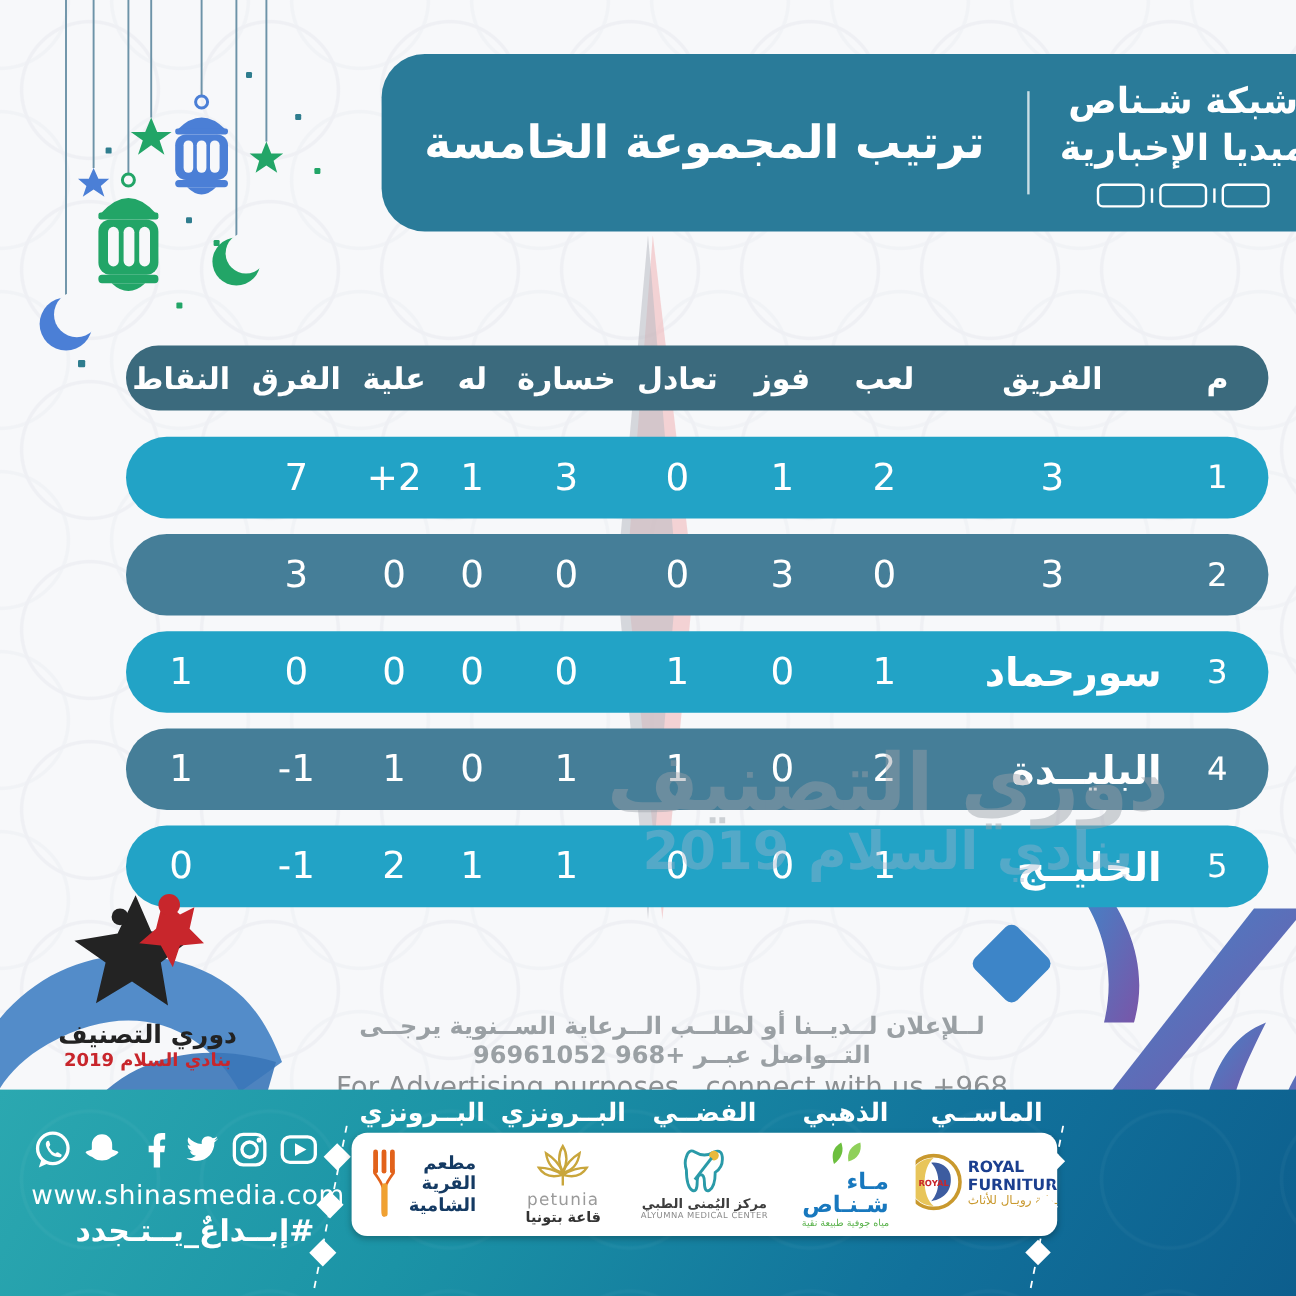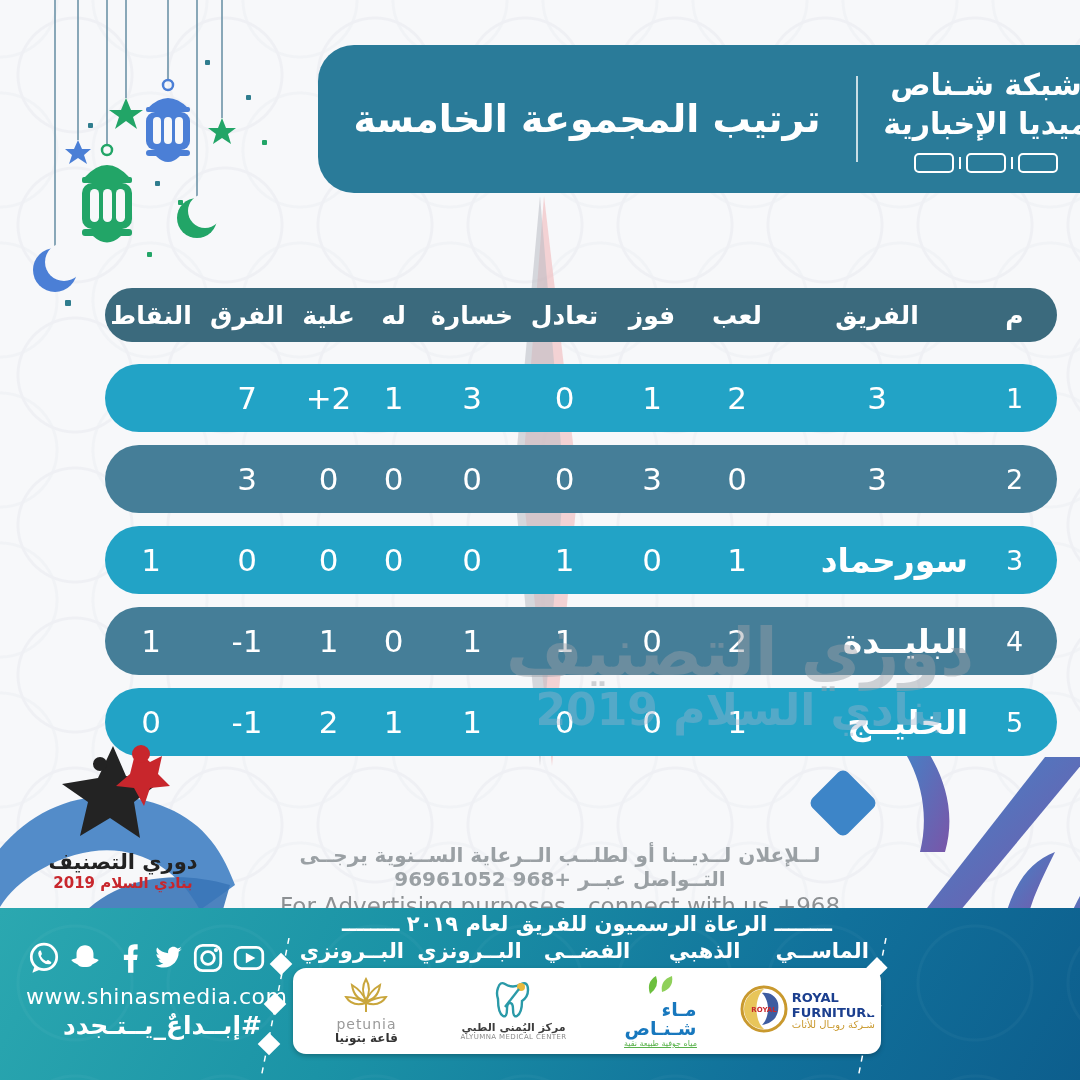--- a/index.html
+++ b/index.html
@@ -64,21 +64,21 @@
   .tier-row{display:flex;direction:rtl;margin-top:3px;}
   .tier-row .tier{flex:1;text-align:center;color:#fff;font-size:21px;font-weight:bold;}
   .sponsor-box{margin-top:5px;height:86px;background:#fff;border-radius:13px;display:flex;
                box-shadow:0 2px 5px rgba(0,0,0,.25);}
   .sponsor-slot{flex:1;display:flex;align-items:center;justify-content:center;overflow:hidden;}
   .slot-col{display:flex;flex-direction:column;align-items:center;line-height:1.05;}
   .slot-row{display:flex;align-items:center;gap:4px;}
   .sp-royal-en{font-size:13px;font-weight:bold;color:#1b3f8f;line-height:1.1;}
   .sp-royal-ar{font-size:10px;color:#c9992e;direction:rtl;}
   .sp-water-ar{font-size:19px;font-weight:bold;color:#1878be;direction:rtl;line-height:1;}
-  .sp-water-tag{font-size:8px;color:#58b14a;direction:rtl;margin-top:2px;text-decoration:underline;}
+  .sp-water-tag{font-size:8px;color:#58b14a;direction:rtl;margin-top:2px;}
   .sp-med-ar{font-size:11px;color:#3d3d3d;direction:rtl;font-weight:bold;}
   .sp-med-en{font-size:7px;color:#8a8a8a;letter-spacing:.4px;}
   .sp-pet-en{font-size:14px;color:#9a9a9a;letter-spacing:1px;}
   .sp-pet-ar{font-size:12px;font-weight:bold;color:#333;direction:rtl;}
   .sp-sham-ar{font-size:15px;font-weight:bold;color:#143a63;direction:rtl;text-align:right;line-height:1.15;}
   
   .social{position:absolute;left:26px;top:32px;width:236px;color:#fff;}
   .social-icons{display:flex;gap:5px;align-items:center;}
   .site{font-size:22px;margin-top:4px;letter-spacing:.5px;}
   .hashtag{direction:rtl;font-size:25px;font-weight:bold;margin-top:2px;}
@@ -325,29 +325,42 @@
     </div>
 
     <svg class="divider-l" width="40" height="140" viewBox="0 0 40 140">
       <line x1="34" y1="0" x2="6" y2="140" stroke="#fff" stroke-width="1.5" stroke-dasharray="6 6"></line>
       <rect x="18" y="18" width="16" height="16" fill="#fff" transform="rotate(45 26 26)"></rect>
       <rect x="12" y="58" width="16" height="16" fill="#fff" transform="rotate(45 20 66)"></rect>
       <rect x="6" y="98" width="16" height="16" fill="#fff" transform="rotate(45 14 106)"></rect>
     </svg>
 
     <div class="sponsors">
-      <div class="sponsors-title">ــــــــ الرعاة الرسميون للفريق لعام ٢٠١٩ ــــــــ</div>
       <div class="tier-row" id="tier-row">
           <div class="tier">الماســي</div>
           <div class="tier">الذهبي</div>
           <div class="tier">الفضــي</div>
           <div class="tier">البــرونزي</div>
           <div class="tier">البــرونزي</div>
         </div>
       <div class="sponsor-box" id="sponsor-box">
+          <div class="sponsor-slot">
+            <div class="slot-row">
+              <span><svg width="30" height="58" viewBox="0 0 30 58">
+                  <g fill="#e2621b">
+                    <rect x="4" y="2" width="4" height="20" rx="2"></rect>
+                    <rect x="11" y="2" width="4" height="20" rx="2"></rect>
+                    <rect x="18" y="2" width="4" height="20" rx="2"></rect>
+                    <path d="M4,18 Q13,30 13,34 L13,40 Q13,44 13,44 L13,44 Q13,44 13,40 L13,34 Q13,30 22,18 L22,22 Q16,30 15,34 L15,52 Q15,58 13,58 Q11,58 11,52 L11,34 Q10,30 4,22 Z"></path>
+                    <rect x="11" y="30" width="5" height="28" rx="2.5" fill="#f0a132"></rect>
+                  </g>
+                </svg></span>
+              <div class="sp-sham-ar">مطعم<br>القرية<br>الشامية</div>
+            </div>
+          </div>
           <div class="sponsor-slot">
             <div class="slot-col">
               <span><svg width="44" height="36" viewBox="0 0 44 36">
                   <g fill="none" stroke="#c9a63c" stroke-width="2">
                     <path d="M22,2 Q28,12 22,24 Q16,12 22,2 Z"></path>
                     <path d="M8,8 Q18,14 22,24 Q10,22 8,8 Z"></path>
                     <path d="M36,8 Q26,14 22,24 Q34,22 36,8 Z"></path>
                     <path d="M2,20 Q12,20 22,26 Q8,30 2,20 Z"></path>
                     <path d="M42,20 Q32,20 22,26 Q36,30 42,20 Z"></path>
                     <line x1="22" y1="26" x2="22" y2="35"></line>

